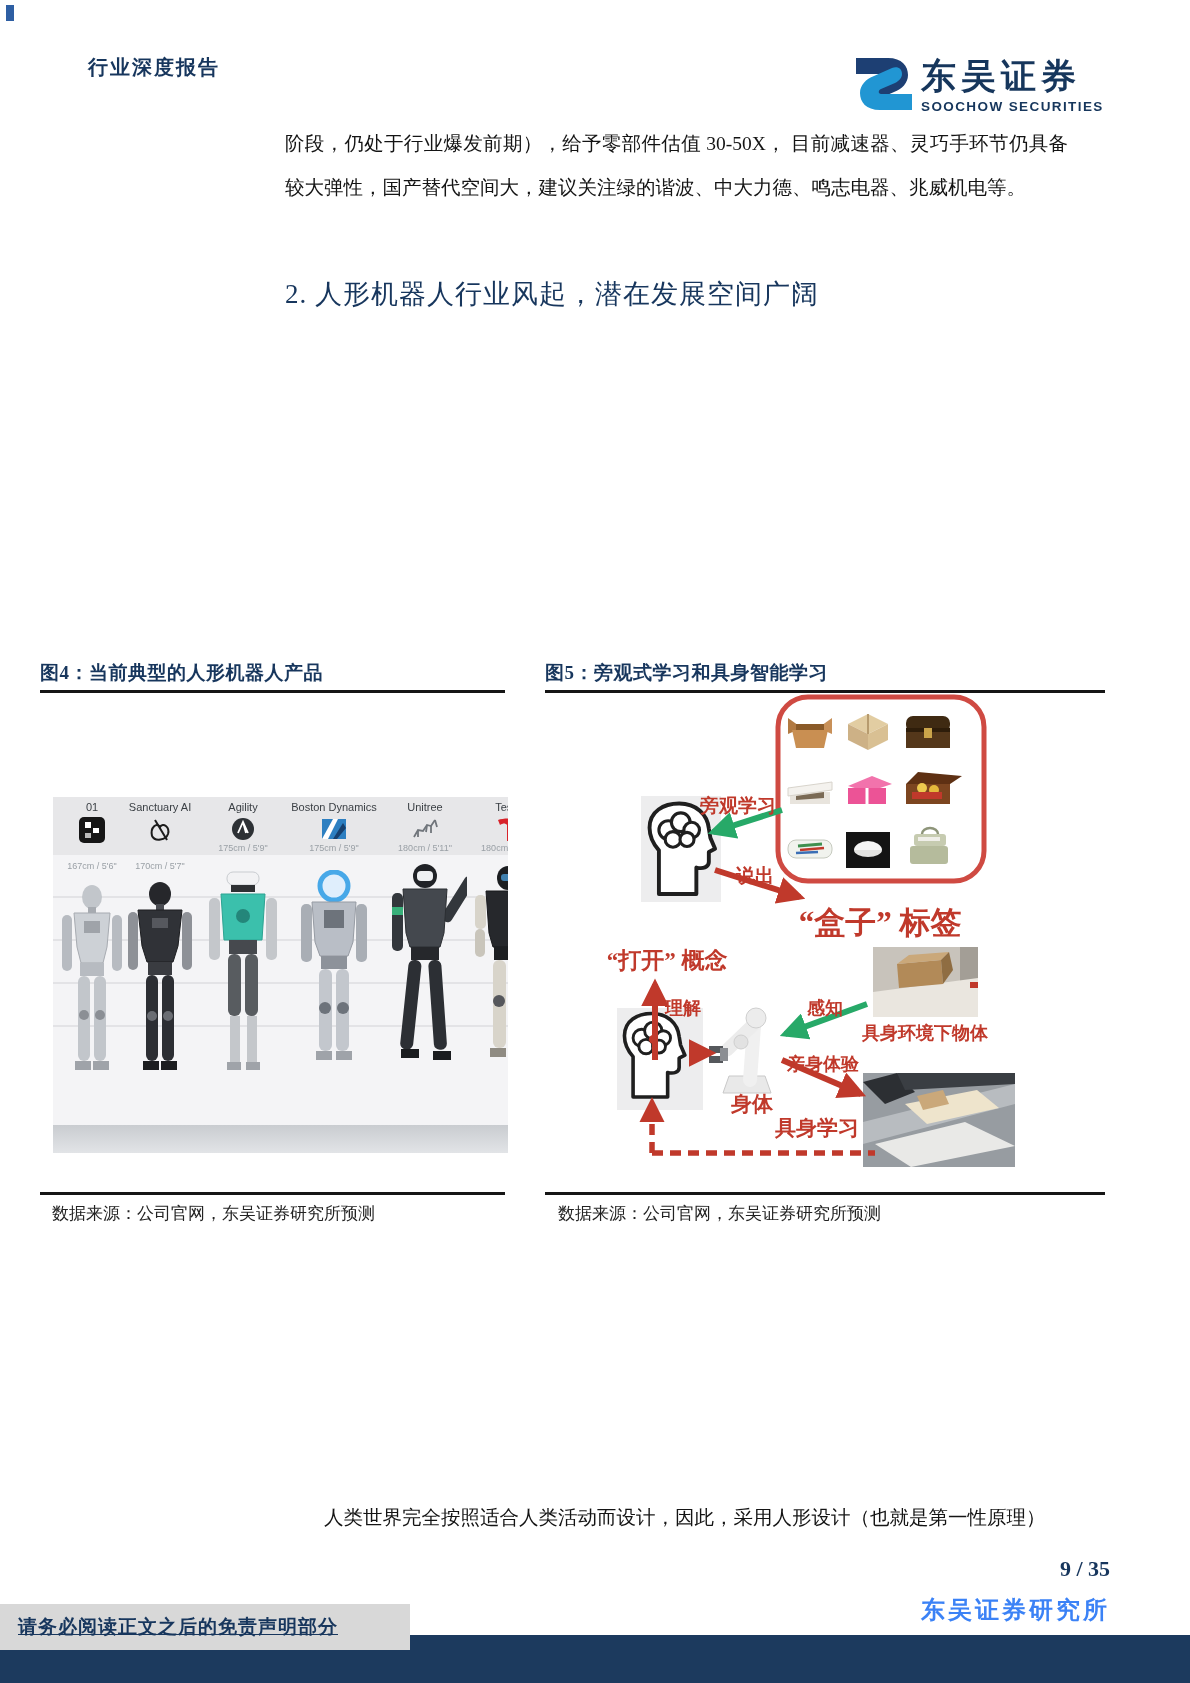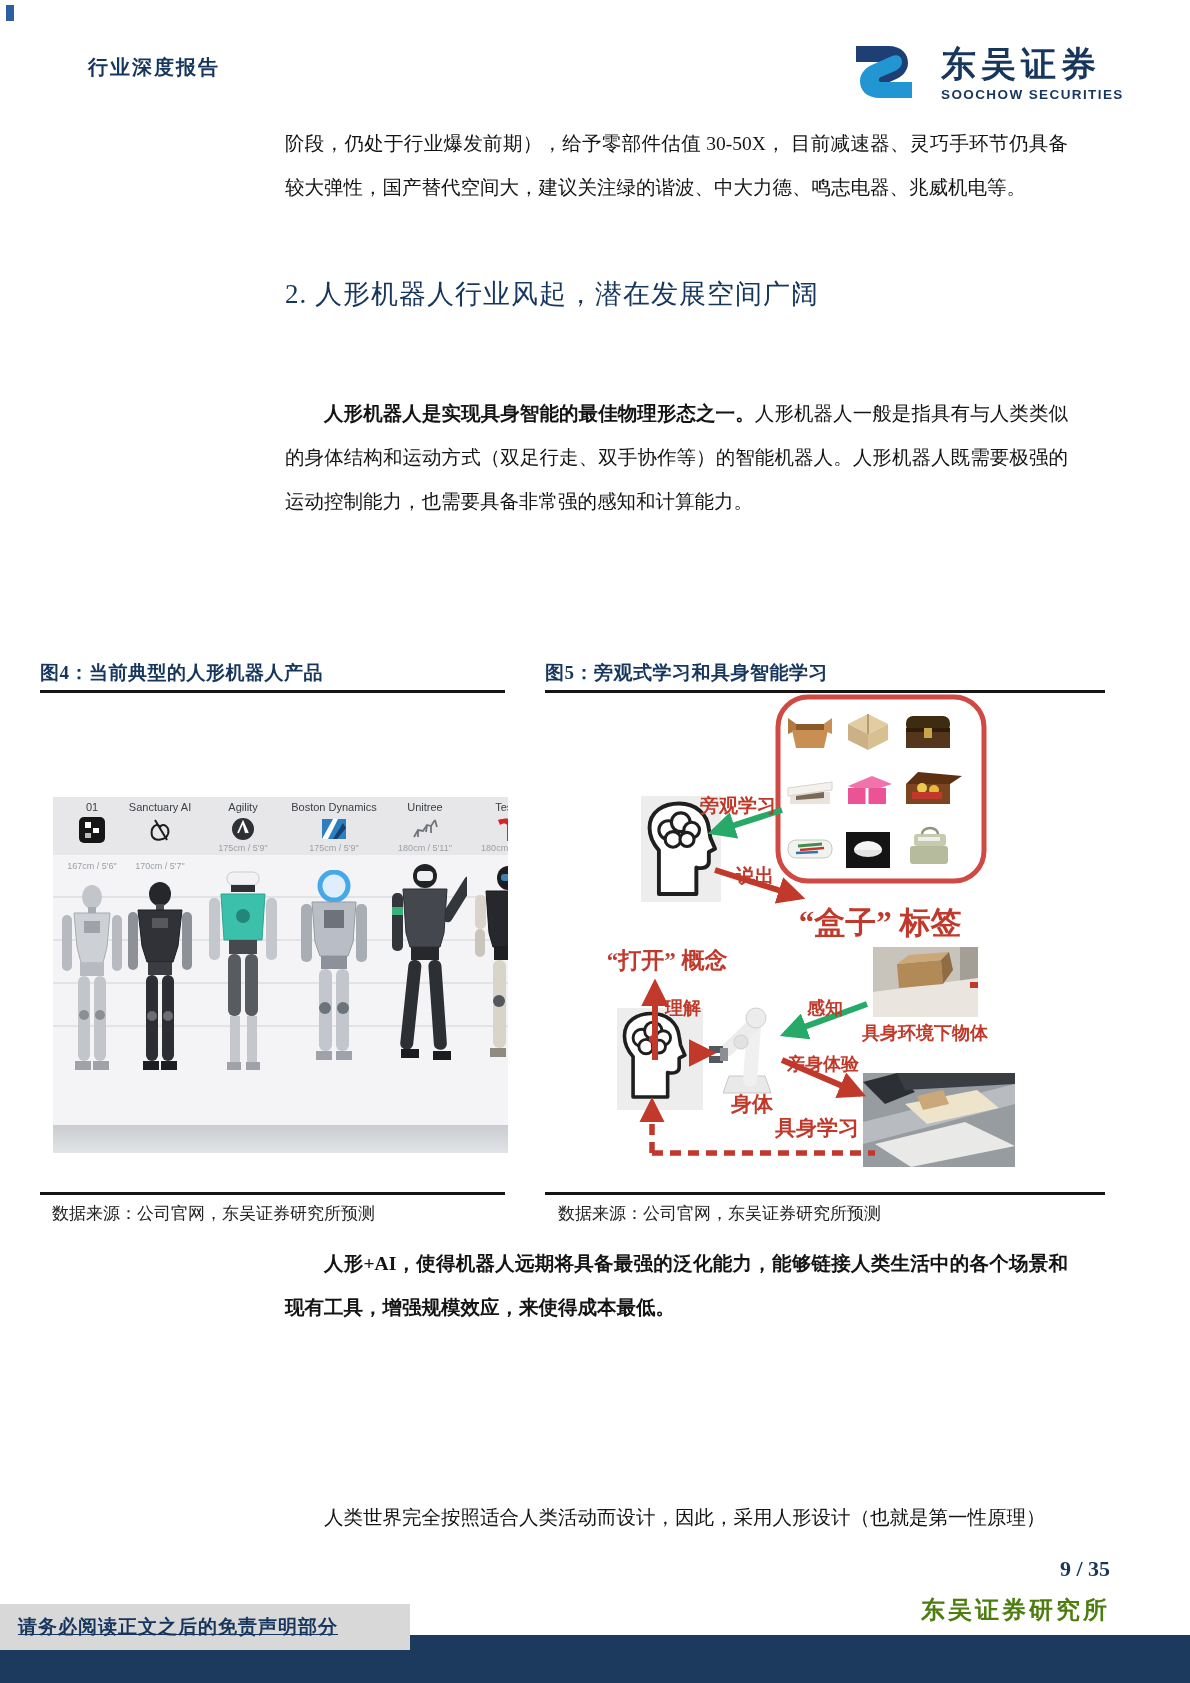--- a/index.html
+++ b/index.html
@@ -2,21 +2,21 @@
 <html><head>
 <meta charset="utf-8">
 <style>
   html,body{margin:0;padding:0;background:#ffffff;}
   .page{position:relative;width:1190px;height:1683px;background:#fff;overflow:hidden;
         font-family:"Liberation Serif","DejaVu Serif",serif;color:#111;}
   .abs{position:absolute;}
   
   .report-type{left:88px;top:54px;font-size:20px;font-weight:bold;color:#17365d;letter-spacing:2px;}
   .corner-mark{left:6px;top:5px;width:8px;height:16px;background:#2e5fa3;}
-  .logo{left:853px;top:44px;display:flex;align-items:center;gap:26px;}
+  .logo{left:853px;top:56px;display:flex;align-items:center;gap:6px;}
   .logo-texts{display:flex;flex-direction:column;}
   .logo-cn{font-size:35px;color:#16365c;letter-spacing:5px;line-height:1.1;font-weight:600;}
   .logo-en{font-size:13.5px;color:#16365c;font-weight:bold;letter-spacing:1.4px;
            font-family:"Liberation Sans","DejaVu Sans",sans-serif;margin-top:2px;}
   
   .para{left:285px;width:783px;font-size:19.5px;line-height:44px;text-align:justify;color:#141414;}
   .para.ind{text-indent:39px;}
   .bold{font-weight:bold;}
   .h1{left:285px;top:276px;font-size:27px;font-weight:normal;color:#17365d;letter-spacing:1px;}
   .h2{left:285px;top:346px;font-size:21px;font-weight:bold;color:#17365d;letter-spacing:.5px;}
@@ -35,21 +35,21 @@
   .r-name{font-size:11px;color:#3a3f44;white-space:nowrap;}
   .r-h{position:absolute;font-size:9px;color:#9aa0a6;white-space:nowrap;text-align:center;
        font-family:"Liberation Sans","DejaVu Sans",sans-serif;}
   .r-logo{display:inline-block;margin-top:4px;}
   .robot{position:absolute;}
   
   .fig5-svg{left:545px;top:652px;}
   .fig5-svg text{font-family:"Liberation Serif","DejaVu Serif",serif;font-weight:bold;fill:#c0392b;}
   
   .page-num{left:900px;top:1556px;width:210px;text-align:right;font-size:22px;font-weight:bold;color:#17365d;}
-  .institute{left:760px;top:1594px;width:350px;text-align:right;font-size:24px;color:#4d7c0f;font-weight:600;letter-spacing:3px;}
+  .institute{left:760px;top:1594px;width:350px;text-align:right;font-size:24px;color:#3b82f6;font-weight:600;letter-spacing:3px;}
   .footer-bar{left:0;top:1635px;width:1190px;height:48px;background:#1c3a5e;}
   .disclaimer-box{left:0;top:1604px;width:410px;height:46px;background:#d8d8d8;
     display:flex;align-items:center;padding-left:18px;box-sizing:border-box;}
   .disclaimer-box span{font-size:19px;font-weight:bold;color:#17365d;letter-spacing:1px;text-decoration:underline;}
 </style>
 </head>
 <body>
 
 <div class="page">
 
@@ -67,21 +67,20 @@
     <span class="logo-texts">
       <span class="logo-cn">东吴证券</span>
       <span class="logo-en">SOOCHOW SECURITIES</span>
     </span>
   </div>
 
   <div class="abs para" style="top:122px;">阶段，仍处于行业爆发前期），给予零部件估值 30-50X， 目前减速器、灵巧手环节仍具备较大弹性，国产替代空间大，建议关注绿的谐波、中大力德、鸣志电器、兆威机电等。</div>
 
   <div class="abs h1">2.  人形机器人行业风起，潜在发展空间广阔</div>
 
-  <div class="abs para ind" style="top:392px;"><span class="bold">人形机器人是实现具身智能的最佳物理形态之一。</span><span>人形机器人一般是指具有与人类类似的身体结构和运动方式（双足行走、双手协作等）的智能机器人。人形机器人既需要极强的运动控制能力，也需要具备非常强的感知和计算能力。</span></div>
 
 
   <div class="abs fig-caption" style="left:40px;top:660px;">图4：当前典型的人形机器人产品</div>
   <div class="abs fig-caption" style="left:545px;top:660px;">图5：旁观式学习和具身智能学习</div>
   <div class="abs fig-rule" style="left:40px;top:690px;width:465px;"></div>
   <div class="abs fig-rule" style="left:545px;top:690px;width:560px;"></div>
 
   <div class="abs fig4-img">
     <div class="fig4-band"></div>
     <div class="fig4-grid"></div>
@@ -401,21 +400,20 @@
     <text x="278" y="418" font-size="18" text-anchor="middle">亲身体验</text>
     <text x="207" y="459" font-size="21" text-anchor="middle">身体</text>
     <text x="272" y="483" font-size="21" text-anchor="middle">具身学习</text>
   </svg>
 
   <div class="abs fig-rule" style="left:40px;top:1192px;width:465px;"></div>
   <div class="abs fig-rule" style="left:545px;top:1192px;width:560px;"></div>
   <div class="abs fig-source" style="left:52px;top:1202px;">数据来源：公司官网，东吴证券研究所预测</div>
   <div class="abs fig-source" style="left:558px;top:1202px;">数据来源：公司官网，东吴证券研究所预测</div>
 
-  <div class="abs para ind bold" style="top:1242px;">人形+AI，使得机器人远期将具备最强的泛化能力，能够链接人类生活中的各个场景和现有工具，增强规模效应，来使得成本最低。</div>
   <div class="abs para ind" style="top:1496px;">人类世界完全按照适合人类活动而设计，因此，采用人形设计（也就是第一性原理）</div>
 
   <div class="abs page-num">9 / 35</div>
   <div class="abs institute">东吴证券研究所</div>
   <div class="abs footer-bar"></div>
   <div class="abs disclaimer-box">
     <span>请务必阅读正文之后的免责声明部分</span>
   </div>
 
 </div>

